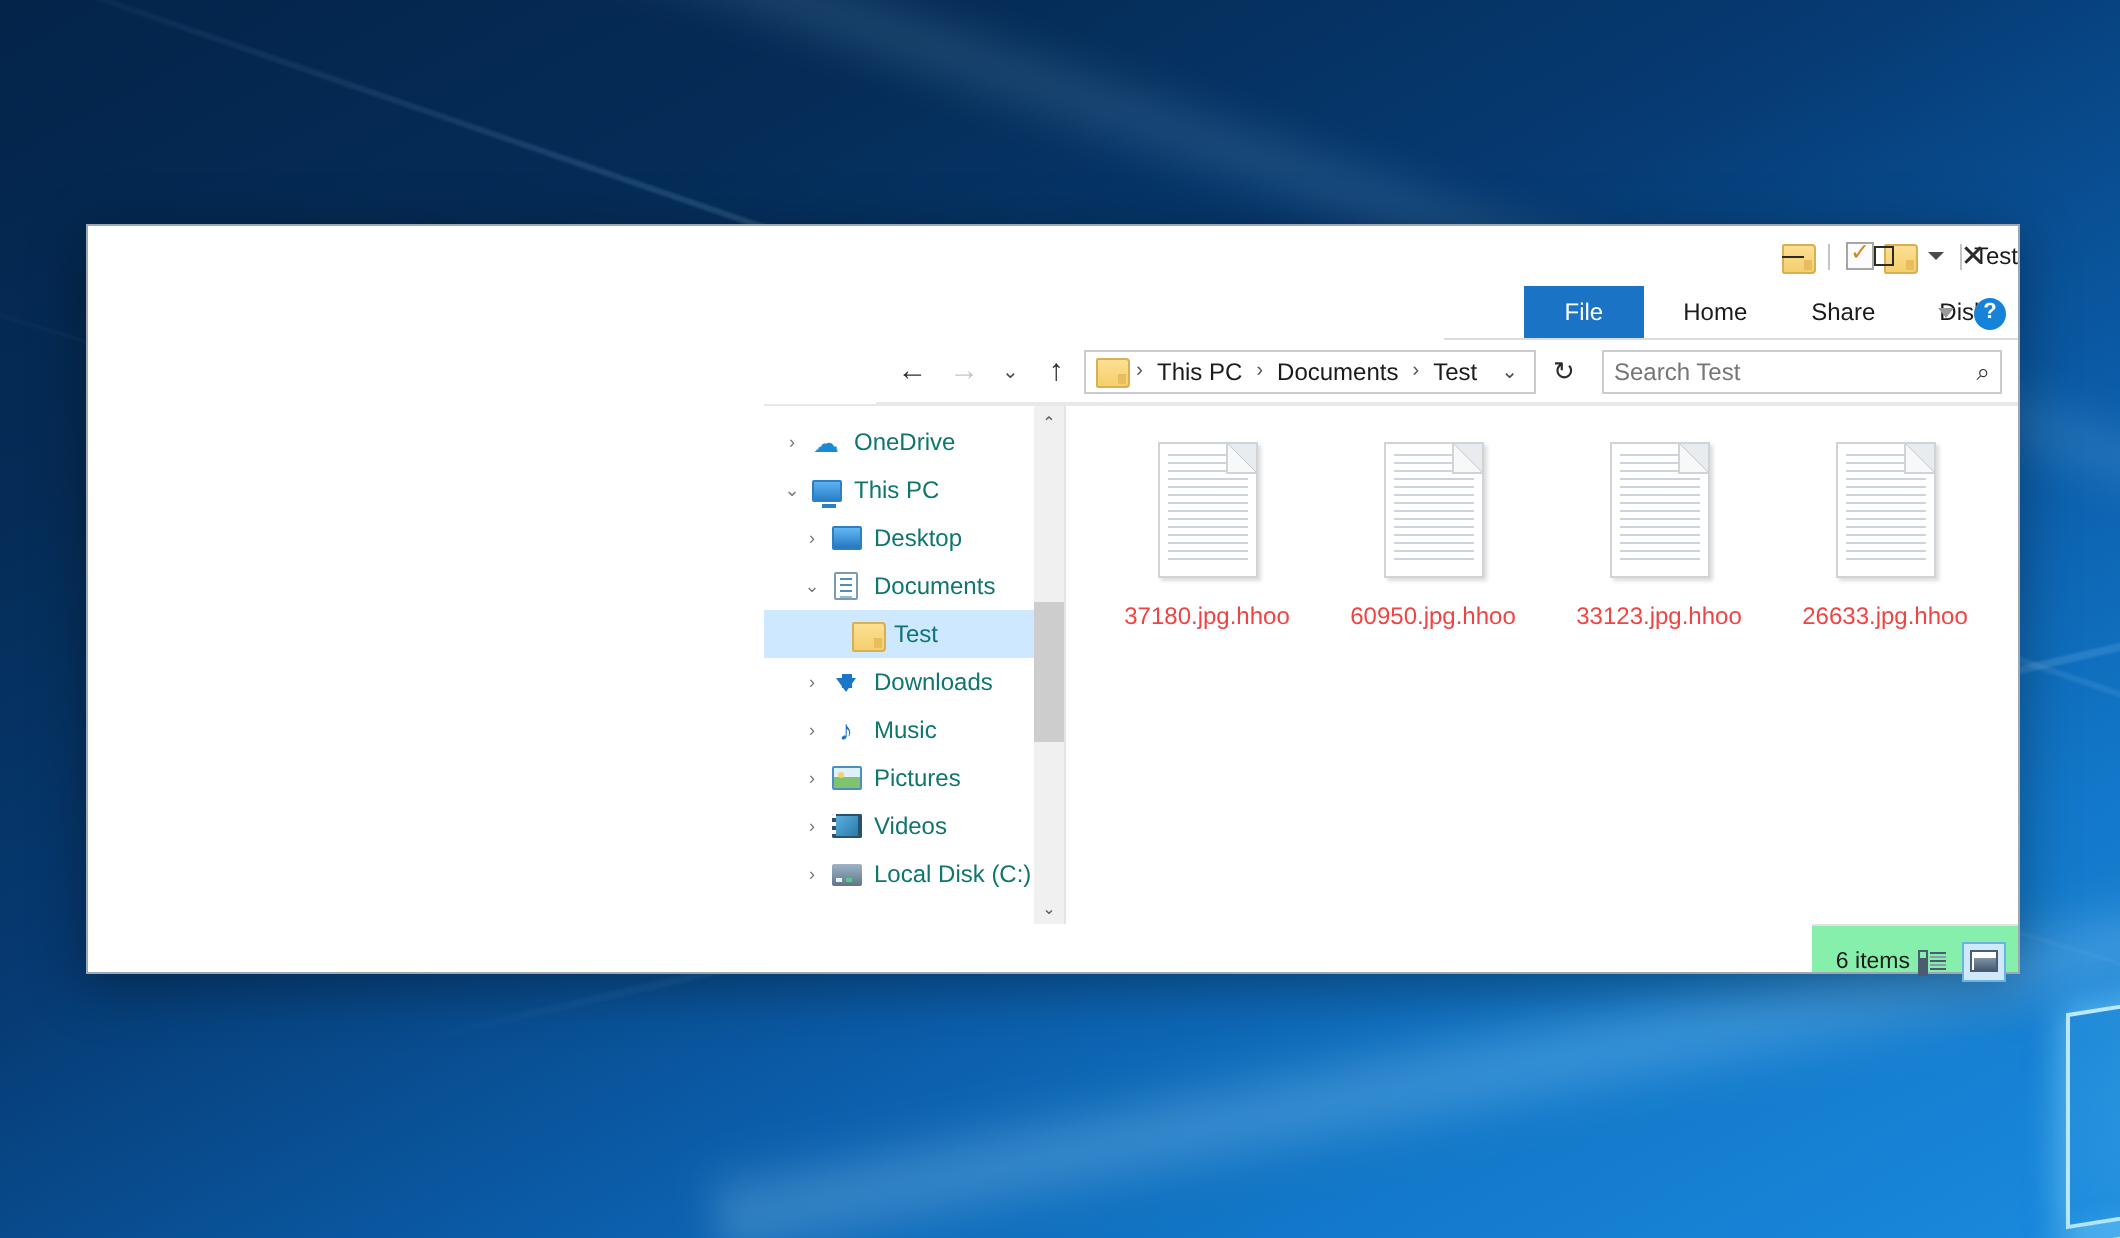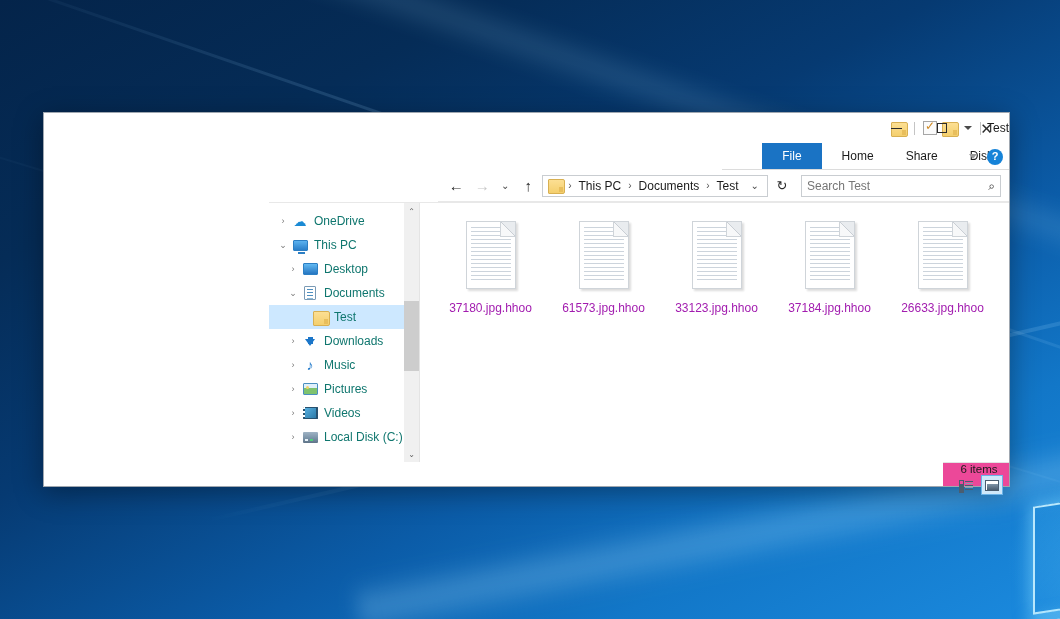--- a/index.html
+++ b/index.html
@@ -355,33 +355,32 @@
     border-left: 1px solid #cfd4d9;
     border-bottom: 1px solid #cfd4d9;
   }
   .page-foldmask {
     position: absolute; right: 0; top: 0;
     width: 16px; height: 16px;
     background: #ffffff;
     clip-path: polygon(0 0, 100% 0, 100% 100%);
   }
   .filename {
-    font-size: 12px; color: #a21caf; text-align: center;
+    font-size: 12px; color: #ef4444; text-align: center;
     line-height: 14px; white-space: nowrap;
   }
 
   
   .statusbar {
     height: 24px; min-height: 24px;
     border-top: 1px solid #e3e3e3;
-    background: #ec4899;
+    background: #86efac;
     display: flex; align-items: center;
-    padding: 0 6px 0 12px;
-    position: relative;
-    flex-direction: column;
+    padding: 12px 6px 0 12px;
+    position: relative;
   }
   .status-text { font-size: 11.5px; color: #1b1b1b; }
   .viewbtns {
     margin-left: auto; display: flex; align-items: center; gap: 4px;
   }
   .viewbtn {
     width: 22px; height: 20px;
     display: flex; align-items: center; justify-content: center;
     border: 1px solid transparent;
   }
@@ -599,44 +598,34 @@
 
 
           <div class="fileitem">
             <div class="fileicon">
               <div class="page">
                   <div class="page-lines"></div>
                   <div class="page-foldmask"></div>
                   <div class="page-fold"></div>
                 </div>
             </div>
-            <div class="filename">61573.jpg.hhoo</div>
+            <div class="filename">60950.jpg.hhoo</div>
           </div>
 
           <div class="fileitem">
             <div class="fileicon">
               <div class="page">
                   <div class="page-lines"></div>
                   <div class="page-foldmask"></div>
                   <div class="page-fold"></div>
                 </div>
             </div>
             <div class="filename">33123.jpg.hhoo</div>
           </div>
 
-          <div class="fileitem">
-            <div class="fileicon">
-              <div class="page">
-                  <div class="page-lines"></div>
-                  <div class="page-foldmask"></div>
-                  <div class="page-fold"></div>
-                </div>
-            </div>
-            <div class="filename">37184.jpg.hhoo</div>
-          </div>
 
           <div class="fileitem">
             <div class="fileicon">
               <div class="page">
                   <div class="page-lines"></div>
                   <div class="page-foldmask"></div>
                   <div class="page-fold"></div>
                 </div>
             </div>
             <div class="filename">26633.jpg.hhoo</div>

